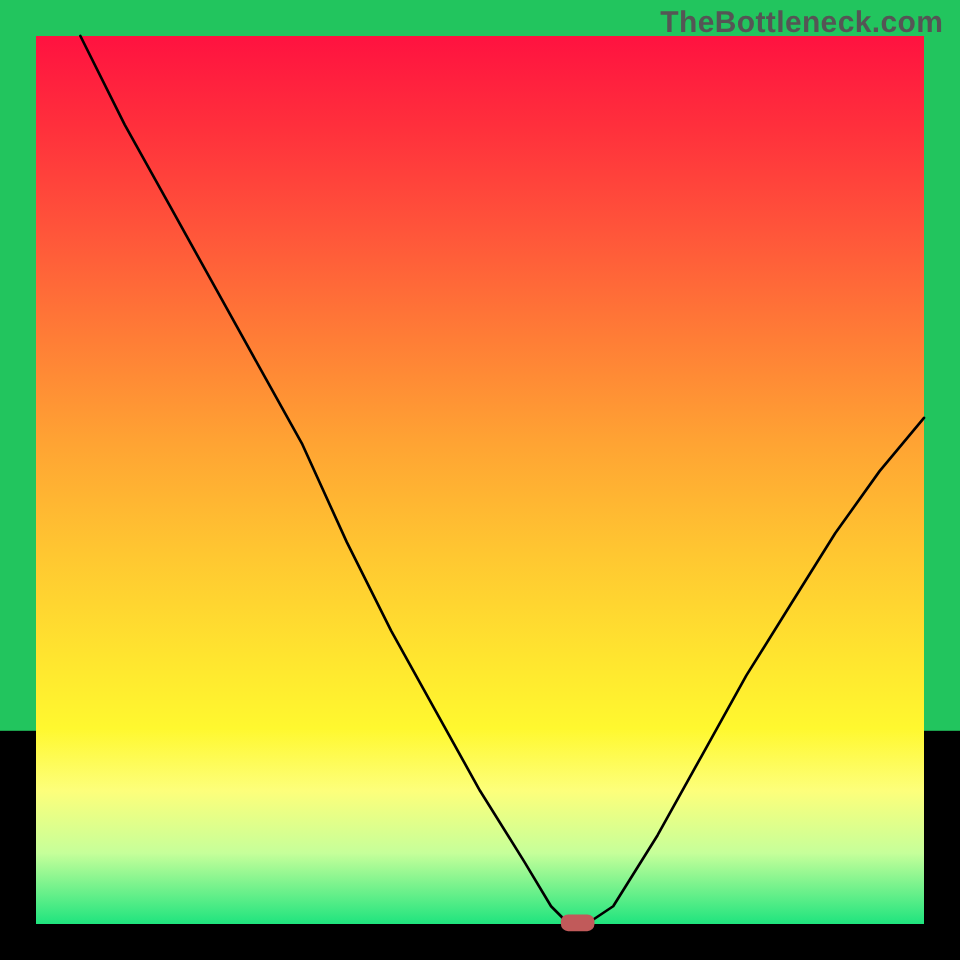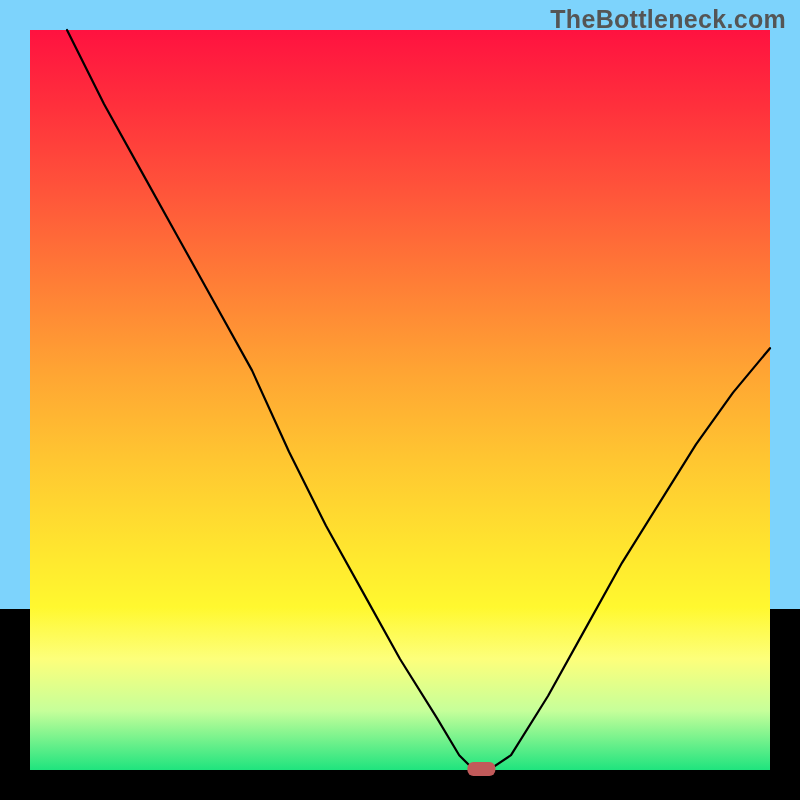--- a/index.html
+++ b/index.html
@@ -8,21 +8,21 @@
     width: 800px;
     height: 800px;
     background: #000;
     font-family: Arial, Helvetica, sans-serif;
     overflow: hidden;
   }
   .frame {
     position: relative;
     width: 800px;
     height: 609px;
-    background: #7dd3fc;
+    background: #22c55e;
   }
   .watermark {
     position: absolute;
     top: 5px;
     right: 14px;
     color: #555;
     font-size: 25px;
     font-weight: 600;
     letter-spacing: 0.3px;
     z-index: 5;

